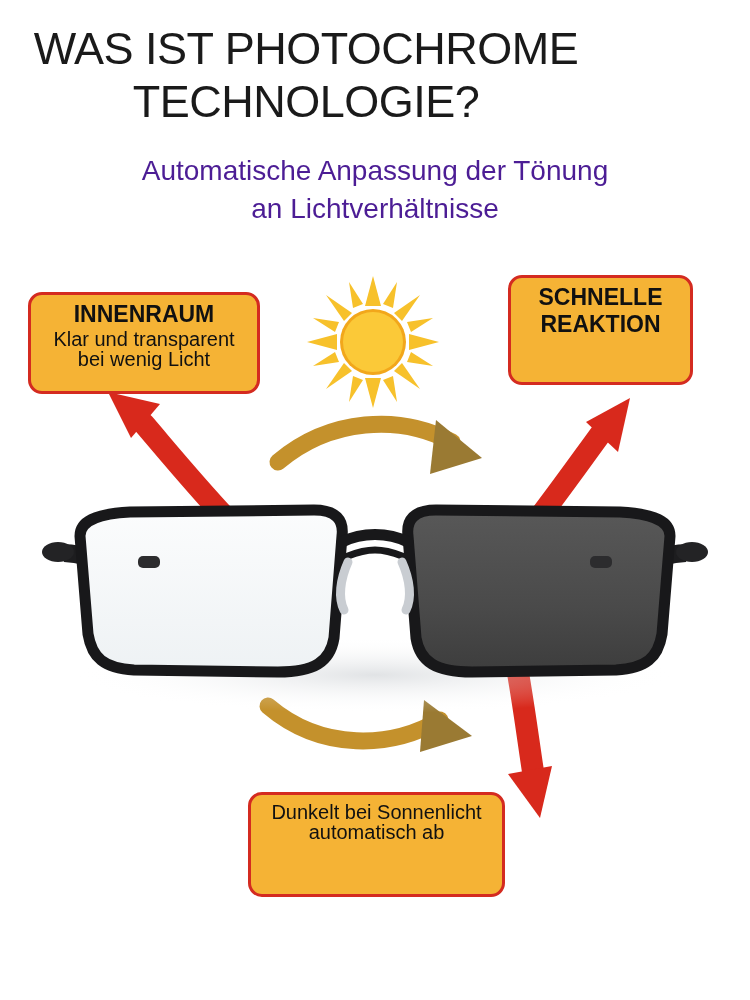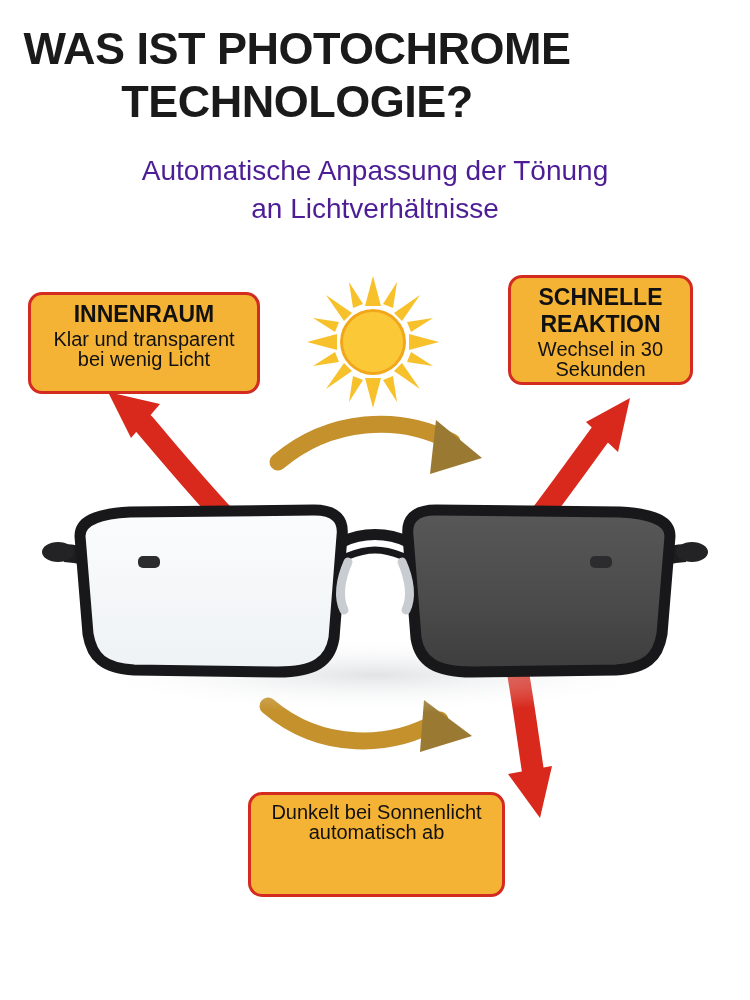--- a/index.html
+++ b/index.html
@@ -9,25 +9,26 @@
     font-family:"Liberation Sans", sans-serif;
     overflow:hidden;
     position:relative;
   }
   .stage{position:absolute;inset:0;}
 
   
   .title{
     position:absolute;left:0;top:22px;width:594px;
     text-align:center;
-    font-size:45px;line-height:53px;font-weight:bold;
+    font-size:45px;line-height:53px;font-weight:normal;
     letter-spacing:-0.5px;
     color:#1a1a1a;
     text-transform:uppercase;
     white-space:pre-line;
+    padding-left:9px;
   }
   .subtitle{
     position:absolute;left:0;top:152px;width:750px;
     text-align:center;
     font-size:28px;line-height:38px;font-weight:normal;
     color:#4c1d95;
     white-space:pre-line;
   }
 
   
@@ -168,22 +169,20 @@
 
   <div class="box" id="box-indoor">
     <div class="hd">INNENRAUM</div>
     <div class="bd">Klar und transparent
 bei wenig Licht</div>
   </div>
 
   <div class="box" id="box-fast">
     <div class="hd">SCHNELLE
 REAKTION</div>
-    <div class="bd">Wechsel in 30
-Sekunden</div>
   </div>
 
   <div class="box" id="box-outdoor">
     <div class="bd">Dunkelt bei Sonnenlicht
 automatisch ab</div>
   </div>
 
 </div>
 
 </body></html>

